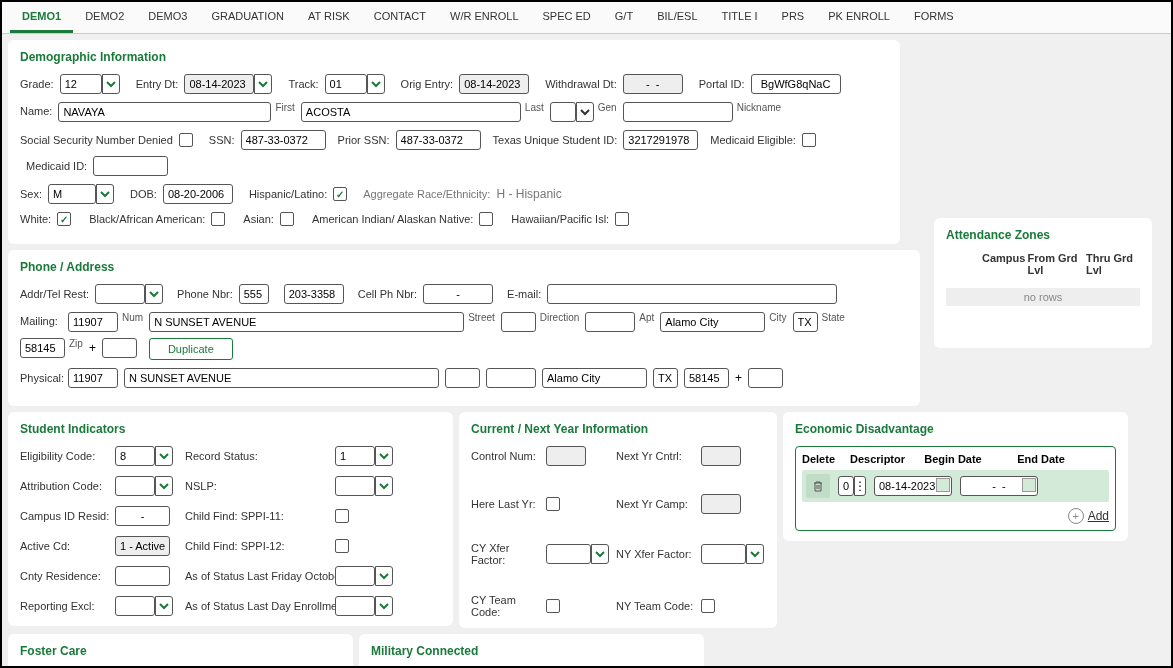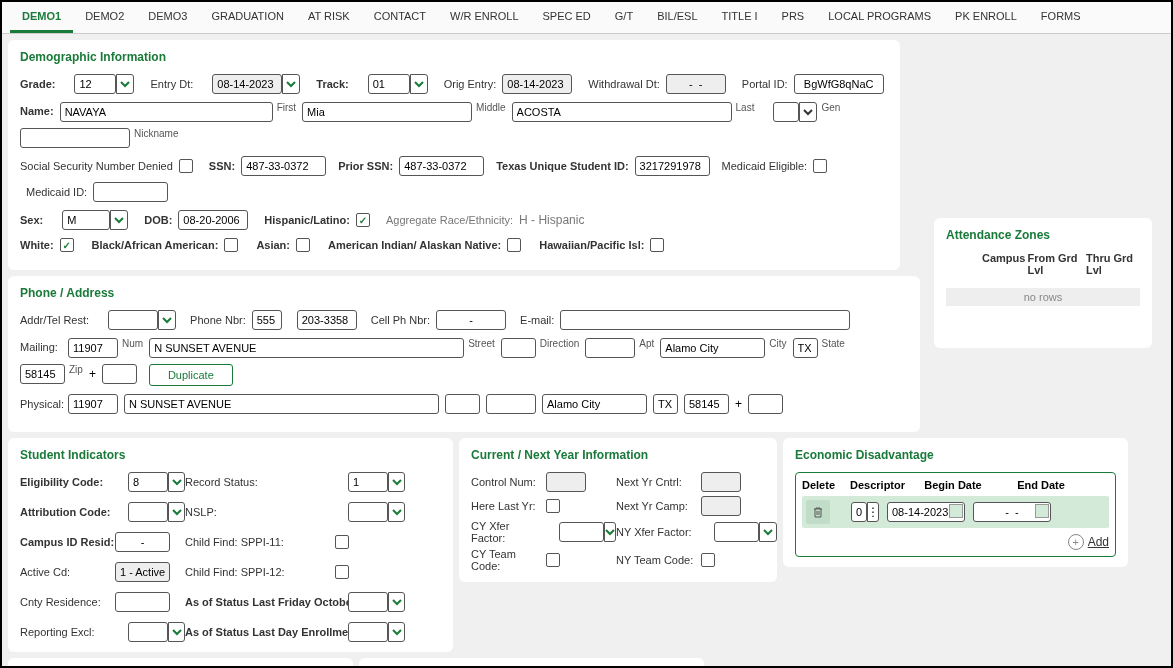--- a/index.html
+++ b/index.html
@@ -5,36 +5,36 @@
 * { box-sizing: border-box; margin: 0; padding: 0; }
 body { font-family: Arial, sans-serif; font-size: 12px; background: #f0f0f0; border: 2px solid #000; width: 1173px; height: 668px; overflow: hidden; }
 .tabs { display: flex; background: #fafafa; border-bottom: 1px solid #ccc; padding: 0 8px; }
 .tab { padding: 8px 12px; cursor: pointer; color: #333; font-size: 11px; }
 .tab.active { border-bottom: 3px solid #1a7a3a; color: #1a7a3a; font-weight: bold; }
 .content { padding: 6px; display: flex; flex-wrap: wrap; gap: 6px; align-items: flex-start; }
 .panel { background: #fff; border-radius: 6px; padding: 10px 12px; }
 .panel-title { color: #1a7a3a; font-weight: bold; font-size: 12px; margin-bottom: 10px; }
 .row { display: flex; align-items: center; gap: 6px; margin-bottom: 8px; flex-wrap: wrap; }
 label { font-size: 11px; color: #333; }
-.lbl-bold { font-weight: bold; }
+.lbl-bold { font-weight: normal; }
 input[type="text"].fld { border: 1px solid #555; border-radius: 3px; height: 20px; padding: 0 4px; font-size: 11px; }
 .fld.ro { background: #eee; }
 .dd { display: inline-flex; align-items: stretch; }
-.dd input { border-radius: 3px 0 0 3px; border-right: none; margin-left: 13px; }
+.dd input { border-radius: 3px 0 0 3px; border-right: none; }
 .dd .caret { width: 18px; height: 20px; border: 1px solid #555; border-left: 1px solid #555; border-radius: 0 3px 3px 0; display: flex; align-items: center; justify-content: center; background: #fff; cursor: pointer; }
 .caret svg { width: 10px; height: 10px; }
 .chk { width: 14px; height: 14px; border: 1px solid #555; border-radius: 2px; display: inline-flex; align-items: center; justify-content: center; cursor: pointer; background: #fff; }
 .chk.checked::after { content: "✓"; font-size: 10px; color: #1a7a3a; font-weight: bold; }
 .sublabel { font-size: 10px; color: #555; }
 .col { display: flex; flex-direction: row; gap: 4px; }
 .btn { border: 1px solid #1a7a3a; background: #fff; color: #1a7a3a; border-radius: 3px; padding: 4px 18px; cursor: pointer; font-size: 11px; }
 .table-hdr { display: flex; gap: 2px; font-size: 11px; color: #333; font-weight: bold; justify-content: space-between; margin-left: 36px; }
 .norows { text-align: center; color: #888; background: #eee; padding: 3px; font-size: 11px; margin-top: 12px; }
 .grid2 { display: grid; grid-template-columns: 95px 70px 150px 70px; row-gap: 10px; align-items: center; }
-.grid3 { display: grid; grid-template-columns: 75px 70px 85px 85px; row-gap: 4px; align-items: center; }
+.grid3 { display: grid; grid-template-columns: 75px 70px 85px 85px; row-gap: 28px; align-items: center; }
 .mini-table { border: 1px solid #1a7a3a; border-radius: 4px; padding: 6px; }
 .mini-hdr { display: flex; gap: 8px; font-size: 11px; font-weight: bold; margin-bottom: 5px; }
 .mini-row { display: flex; gap: 8px; align-items: center; background: #d4ead9; padding: 4px; border-radius: 2px; }
 .trash { width: 24px; height: 24px; background: #c1ddc7; border-radius: 2px; display:flex; align-items:center; justify-content:center; cursor:pointer; }
 .add-row { display:flex; justify-content:flex-end; align-items:center; gap:4px; margin-top:6px; color:#333; cursor:pointer; }
 .add-icon { width:16px; height:16px; border:1px solid #888; border-radius:50%; display:flex; align-items:center; justify-content:center; font-size:11px; color:#888; }
 .date-wrap { position: relative; display: inline-block; }
 .date-wrap .cal { position:absolute; right:2px; top:2px; width:14px; height:14px; background:#d4ead9; border:1px solid #999; cursor:pointer; }
 </style>
 </head>
@@ -46,21 +46,20 @@
   <div class="tab">DEMO3</div>
   <div class="tab">GRADUATION</div>
   <div class="tab">AT RISK</div>
   <div class="tab">CONTACT</div>
   <div class="tab">W/R ENROLL</div>
   <div class="tab">SPEC ED</div>
   <div class="tab">G/T</div>
   <div class="tab">BIL/ESL</div>
   <div class="tab">TITLE I</div>
   <div class="tab">PRS</div>
-  <div class="tab">LOCAL PROGRAMS</div>
   <div class="tab">PK ENROLL</div>
   <div class="tab">FORMS</div>
 </div>
 
 <div class="content">
 
 <div class="panel" style="width:892px">
   <div class="panel-title">Demographic Information</div>
 
   <div class="row">
@@ -97,24 +96,20 @@
     <input type="text" class="fld ro" style="width: 60px; text-align: center;" value=" -  - ">
     <label style="margin-left:10px">Portal ID:</label>
     <input type="text" class="fld" style="width: 90px; text-align: center;" value="BgWfG8qNaC">
   </div>
 
   <div class="row" style="align-items:flex-start">
     <label class="lbl-bold" style="margin-top:3px">Name:</label>
     <div class="col">
           <input type="text" class="fld" style="width: 213px;" value="NAVAYA">
           <span class="sublabel">First</span>
-        </div>
-    <div class="col">
-          <input type="text" class="fld" style="width: 170px;" value="Mia">
-          <span class="sublabel">Middle</span>
         </div>
     <div class="col">
           <input type="text" class="fld" style="width: 220px;" value="ACOSTA">
           <span class="sublabel">Last</span>
         </div>
     <div class="col">
           <span class="dd">
             <input type="text" class="fld" style="width: 26px;">
             <span class="caret">
               <svg viewBox="0 0 10 10">

